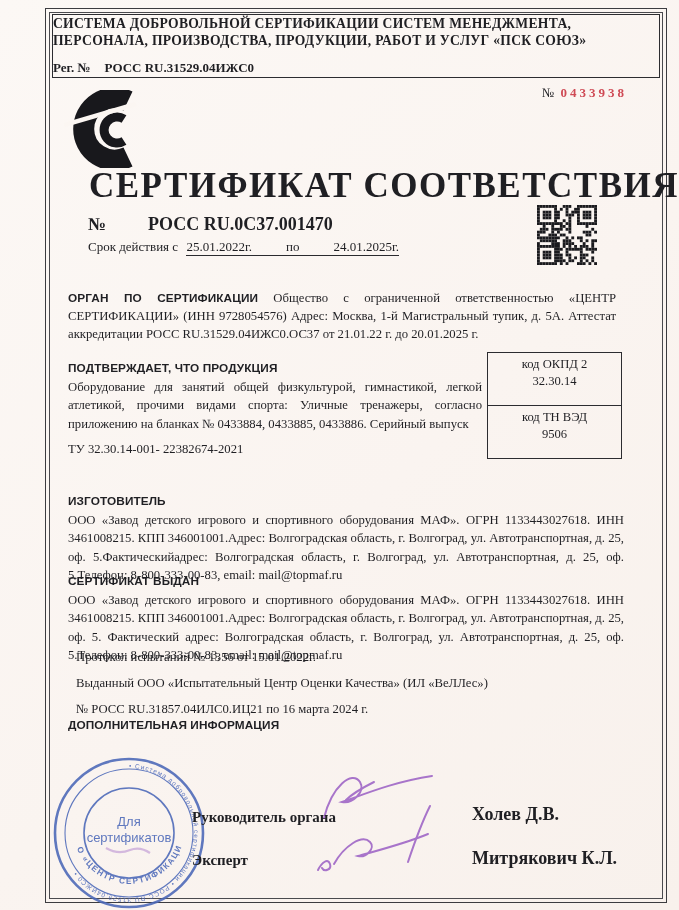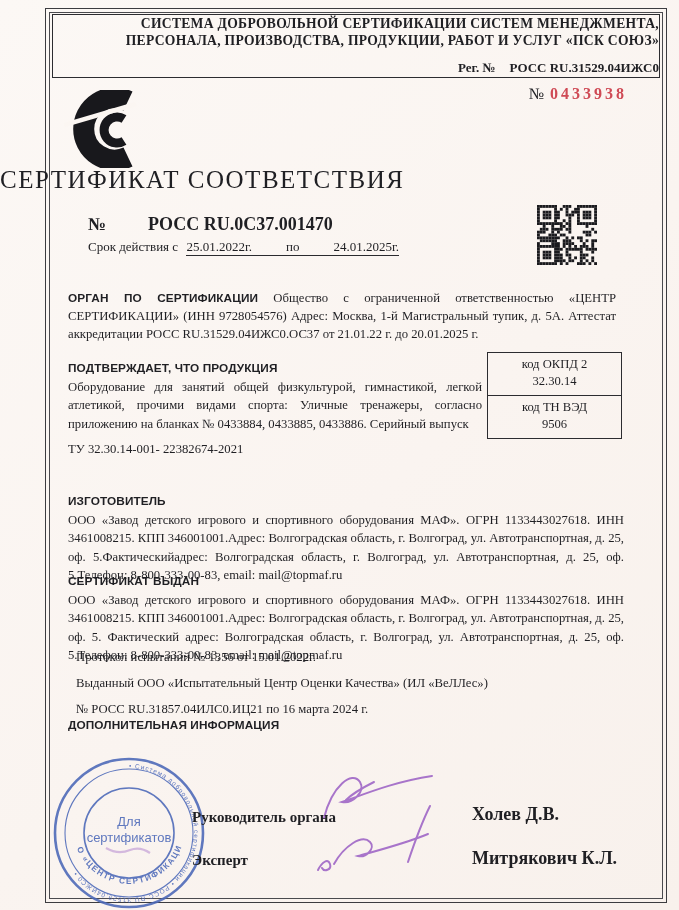--- a/index.html
+++ b/index.html
@@ -17,50 +17,50 @@
   .page-border{
     position:absolute;left:45px;top:8px;width:620px;height:893px;
     border:1.5px solid #3c3c40;
   }
   .page-border::before{
     content:'';position:absolute;inset:3px;border:1px solid #4a4a4e;
   }
   .header-box{
     position:absolute;left:52px;top:14px;width:606px;height:62px;
     border:1.4px solid #2c2c30;
-    display:flex;flex-direction:column;justify-content:center;align-items:flex-end;
+    display:flex;flex-direction:column;justify-content:center;align-items:flex-start;
     gap:1px;background:transparent;
   }
   .header-line{font-weight:bold;font-size:13.6px;letter-spacing:.3px;white-space:nowrap;}
   .header-reg{font-weight:bold;font-size:13px;margin-top:10px;}
   .header-reg .gap{display:inline-block;width:14px;}
   .blank-no{
-    position:absolute;top:85px;right:52px;font-size:16px;
+    position:absolute;top:85px;right:52px;font-size:13px;
   }
   .blank-no .digits{
     color:#cf4a55;font-weight:bold;letter-spacing:3px;margin-left:6px;
   }
   .logo{position:absolute;left:64px;top:90px;}
   .doc-title{
     position:absolute;left:0;top:166px;width:100%;
-    text-align:left;font-weight:normal;font-size:25px;letter-spacing:1.5px;
+    text-align:right;font-weight:bold;font-size:35px;letter-spacing:1.5px;
   }
   .cert-no{position:absolute;left:88px;top:214px;font-weight:bold;font-size:18px;}
   .cert-no .num-label{margin-right:42px;}
   .validity{position:absolute;left:88px;top:239px;font-size:13px;}
   .u-group{border-bottom:1.2px solid #2a2a2e;padding-bottom:1px;margin-left:5px;}
   .u-group .sp{display:inline-block;width:34px;}
   .qr{position:absolute;left:537px;top:205px;width:60px;height:60px;}
   .sec{position:absolute;font-size:12.7px;line-height:1.42;text-align:justify;}
   .sec .h{font-family:"Liberation Sans","DejaVu Sans",sans-serif;font-weight:bold;font-size:11.8px;letter-spacing:.1px;}
   .sec .h.block{display:block;margin-bottom:2px;text-align:left;}
   .sec-org{left:68px;top:276px;width:548px;}
   .sec-product{left:68px;top:347px;width:414px;}
   .codes{position:absolute;left:487px;top:352px;width:135px;font-size:12.6px;}
-  .code-box{border:1.1px solid #2c2c30;text-align:center;padding:4px 2px 6px 2px;}
+  .code-box{border:1.1px solid #2c2c30;text-align:center;padding:4px 2px 16px 2px;}
   .code-box + .code-box{margin-top:-1px;}
   .code-box .cv{display:block;margin-top:2px;}
   .sec-standards{left:68px;top:427px;width:480px;}
   .sec-manufacturer{left:68px;top:480px;width:556px;}
   .sec-issued{left:68px;top:560px;width:556px;}
   .sec-basis{left:68px;top:640px;width:556px;text-align:left;}
   .sec-basis div{margin:8px;}
   .sec-additional{left:68px;top:704px;width:400px;}
   .stamp{position:absolute;left:50px;top:754px;}
   .sig-label{position:absolute;left:192px;font-weight:bold;font-size:15px;}

